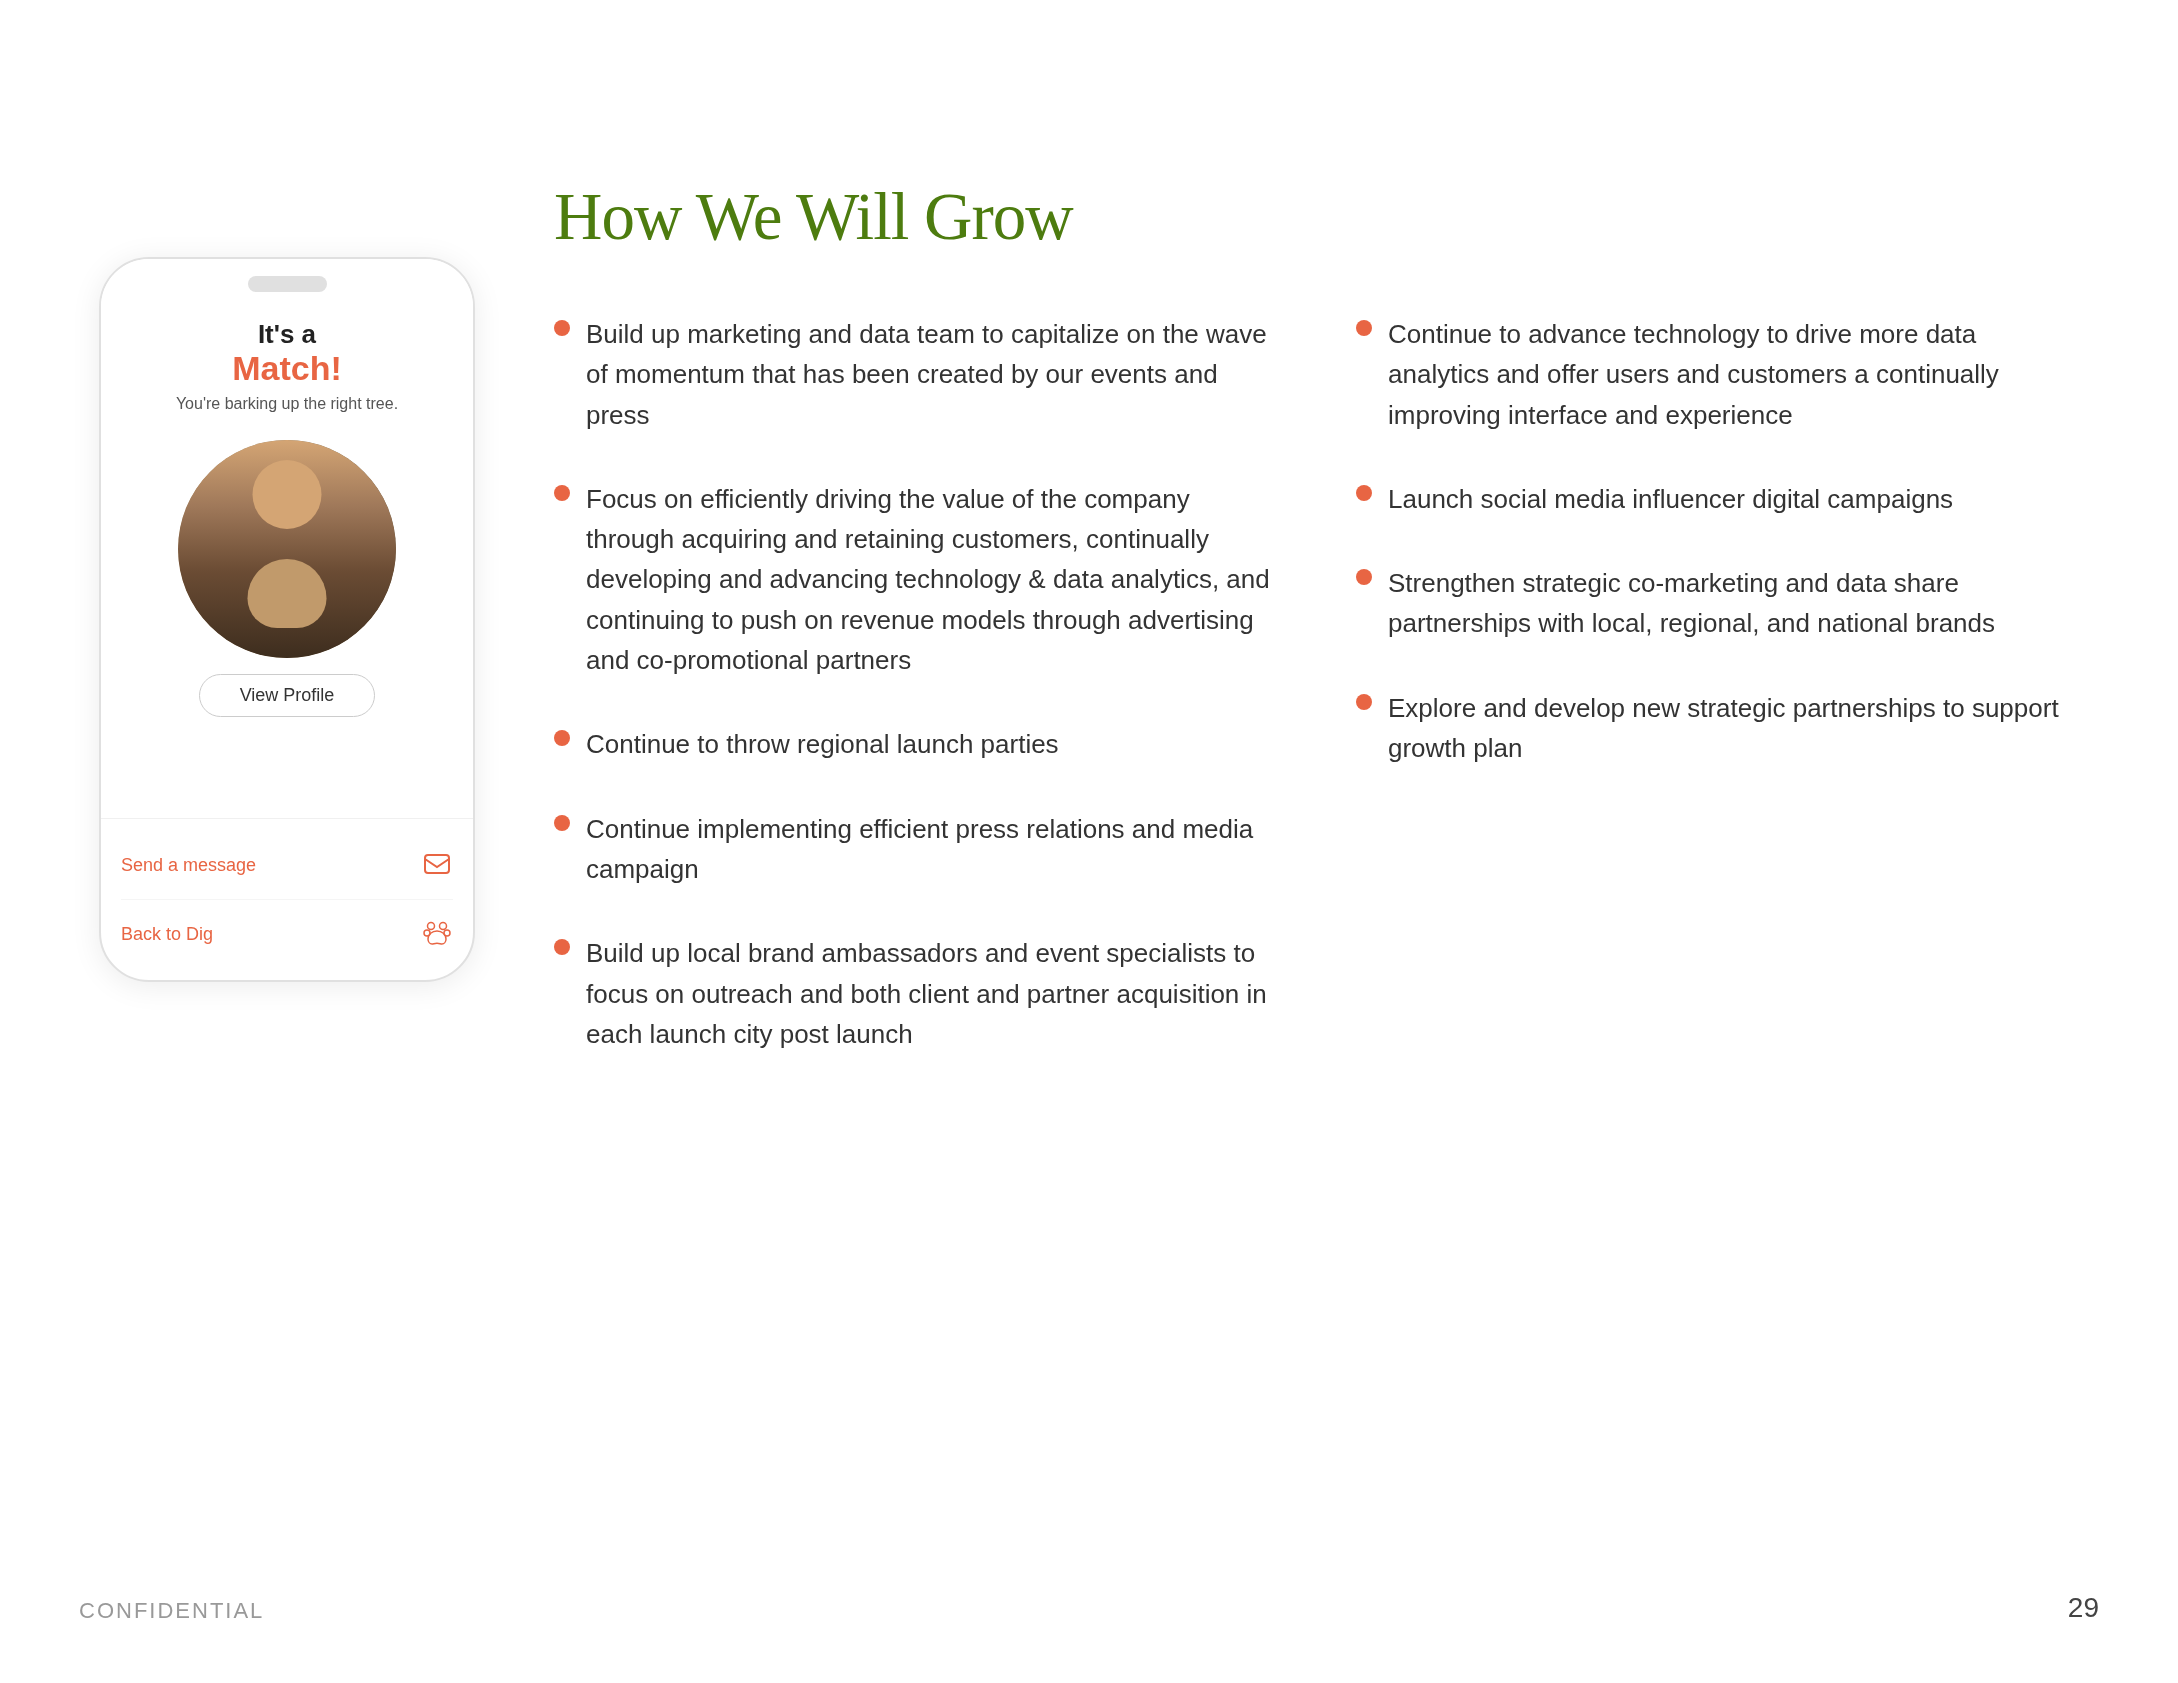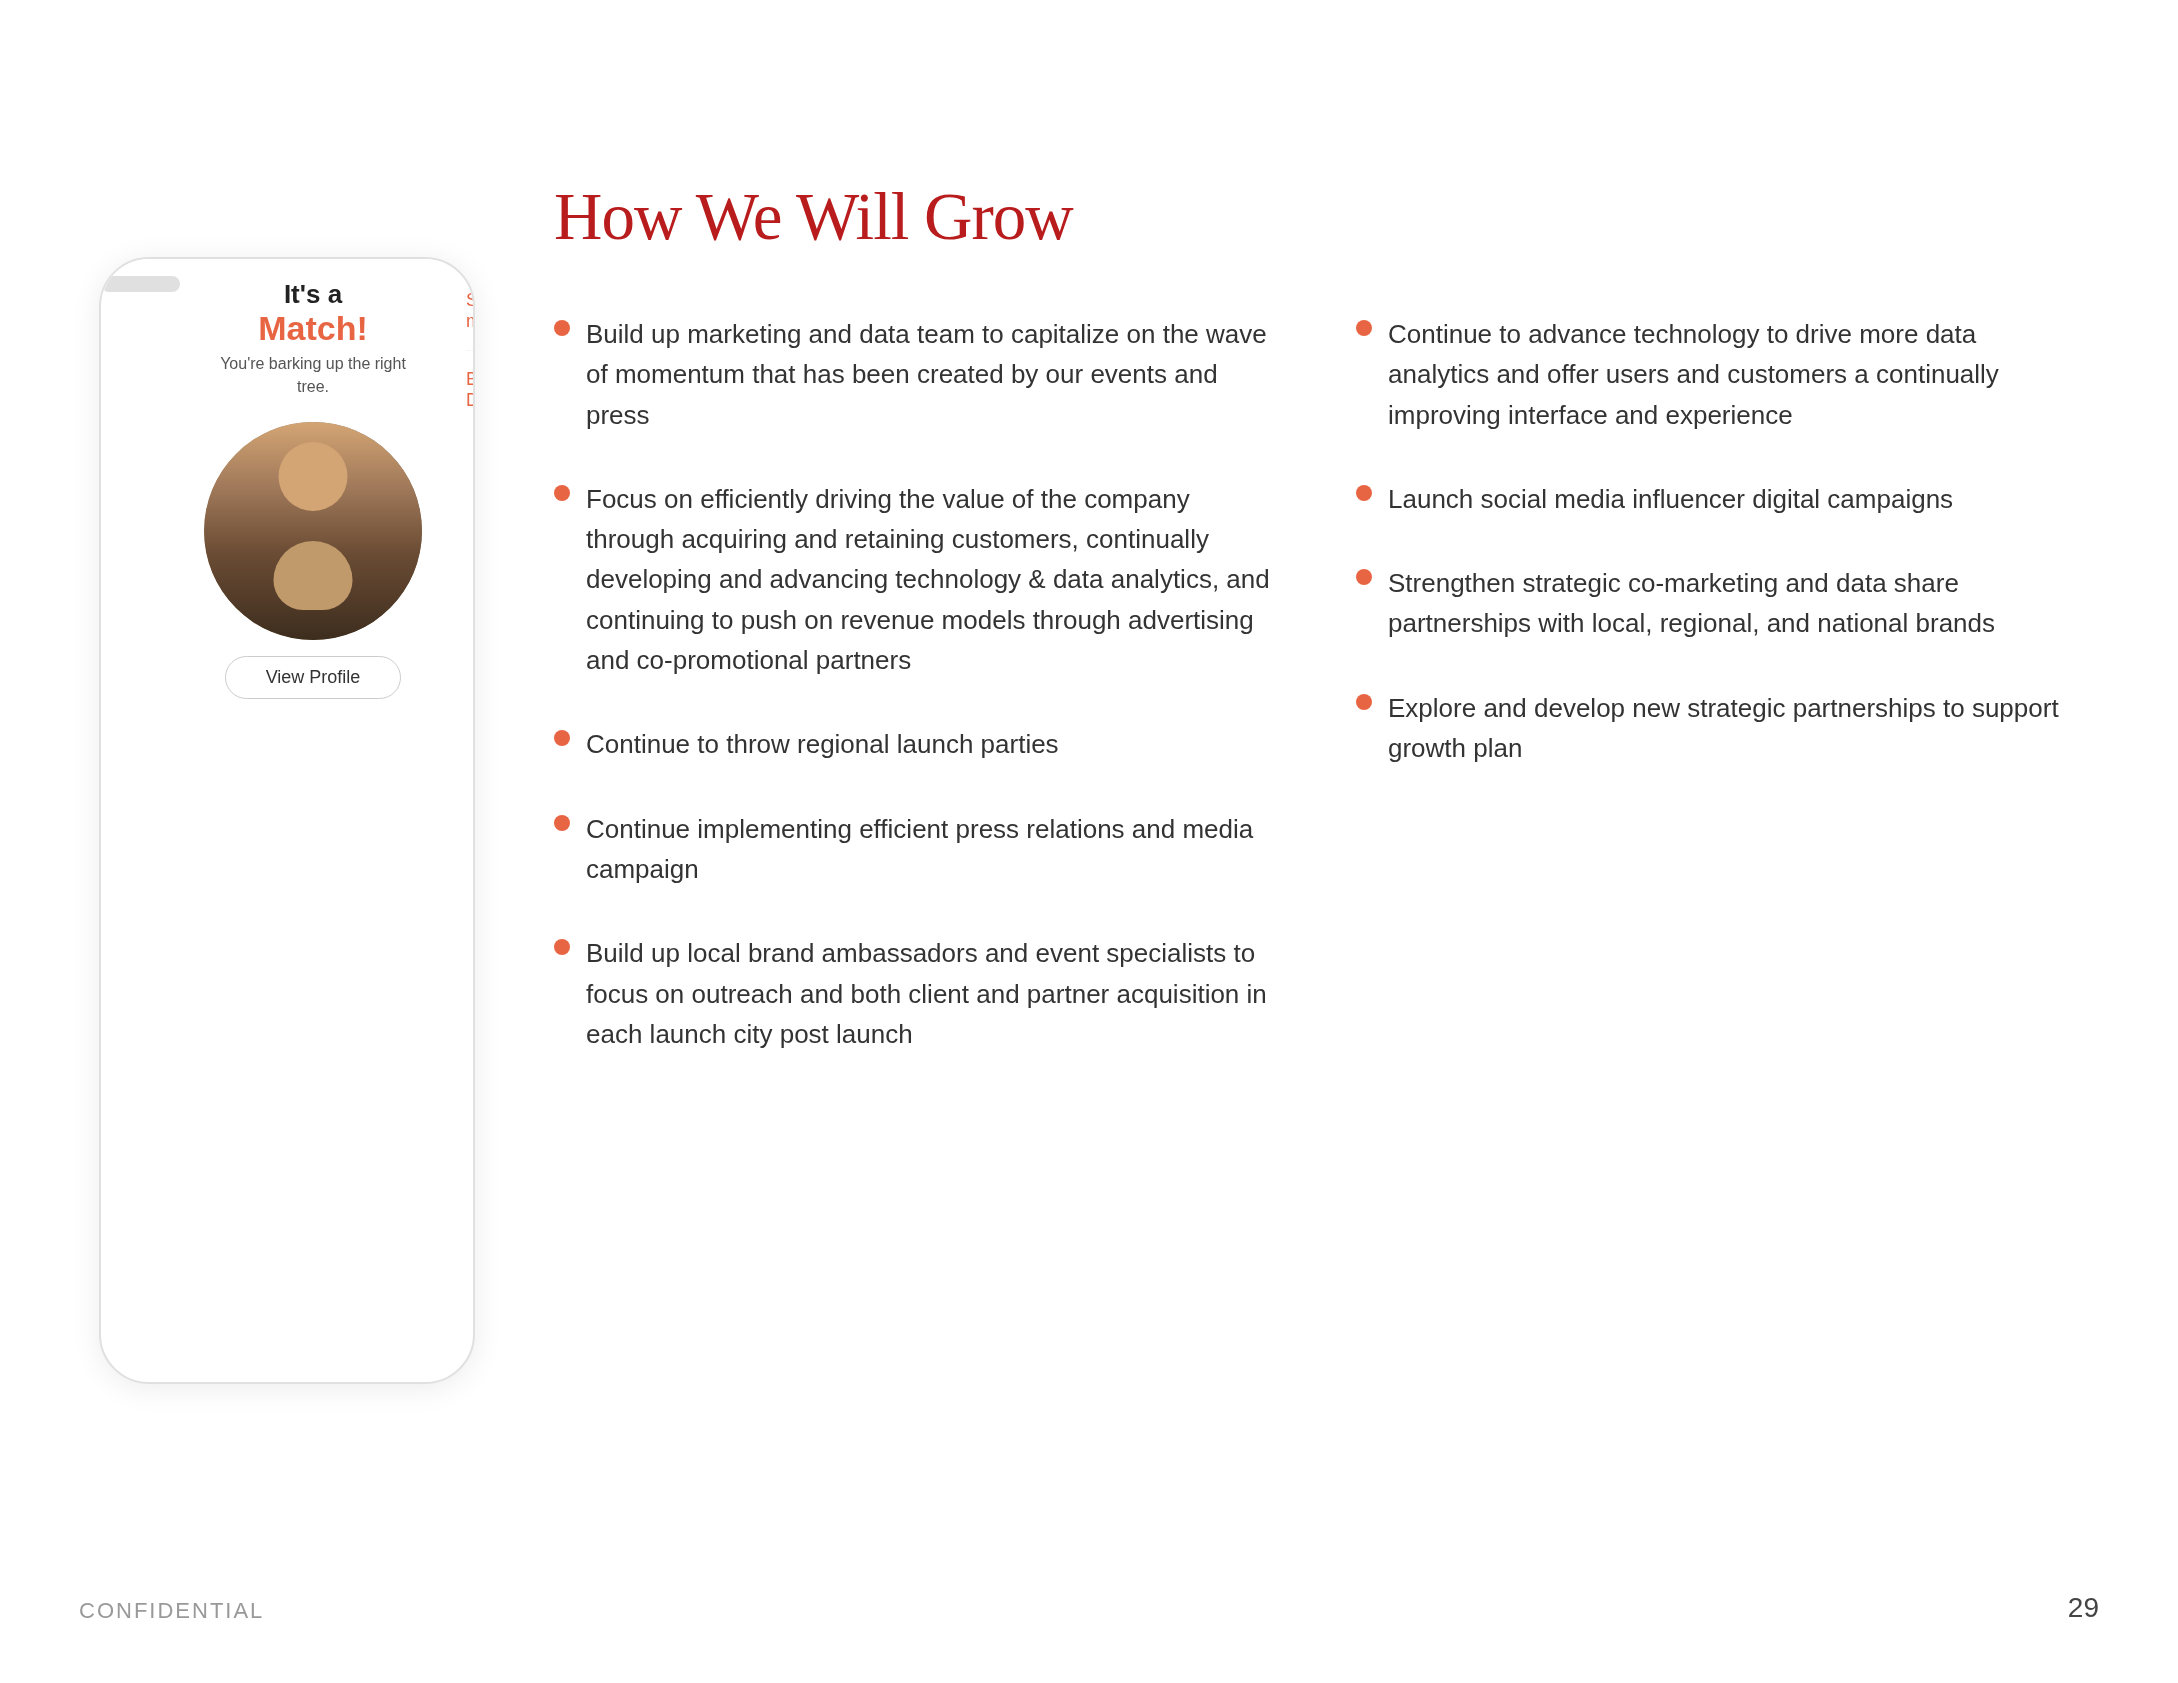--- a/index.html
+++ b/index.html
@@ -19,27 +19,27 @@
       display: flex;
       align-items: flex-start;
       padding: 178px 99px 99px 99px;
       gap: 79px;
     }
 
     
     .phone-mockup {
       flex-shrink: 0;
       width: 376px;
-      height: 1127px;
+      height: 725px;
       background: #ffffff;
       border-radius: 50px;
       border: 2px solid #e0e0e0;
       box-shadow: 0 4px 30px rgba(0,0,0,0.08);
       display: flex;
-      flex-direction: row;
+      flex-direction: column;
       overflow: hidden;
       margin-top: 79px;
     }
 
     .phone-top-bar {
       height: 40px;
       background: #ffffff;
       display: flex;
       justify-content: center;
       align-items: center;
@@ -186,21 +186,21 @@
     
     .content-area {
       flex: 1;
       display: flex;
       flex-direction: column;
     }
 
     .page-title {
       font-size: 67px;
       font-weight: 400;
-      color: #b91c1c;
+      color: #4d7c0f;
       font-family: 'Georgia', serif;
       margin-bottom: 59px;
       letter-spacing: -1px;
     }
 
     .bullet-columns {
       display: flex;
       gap: 79px;
       align-items: flex-start;
     }

